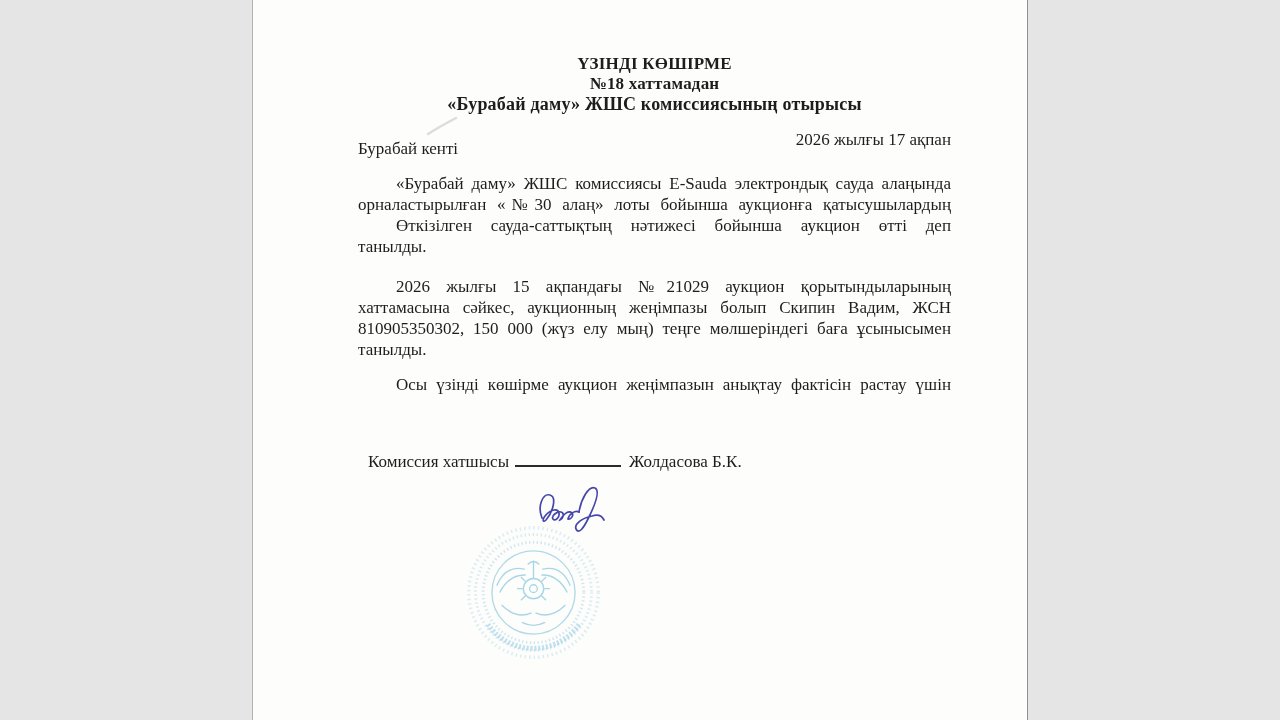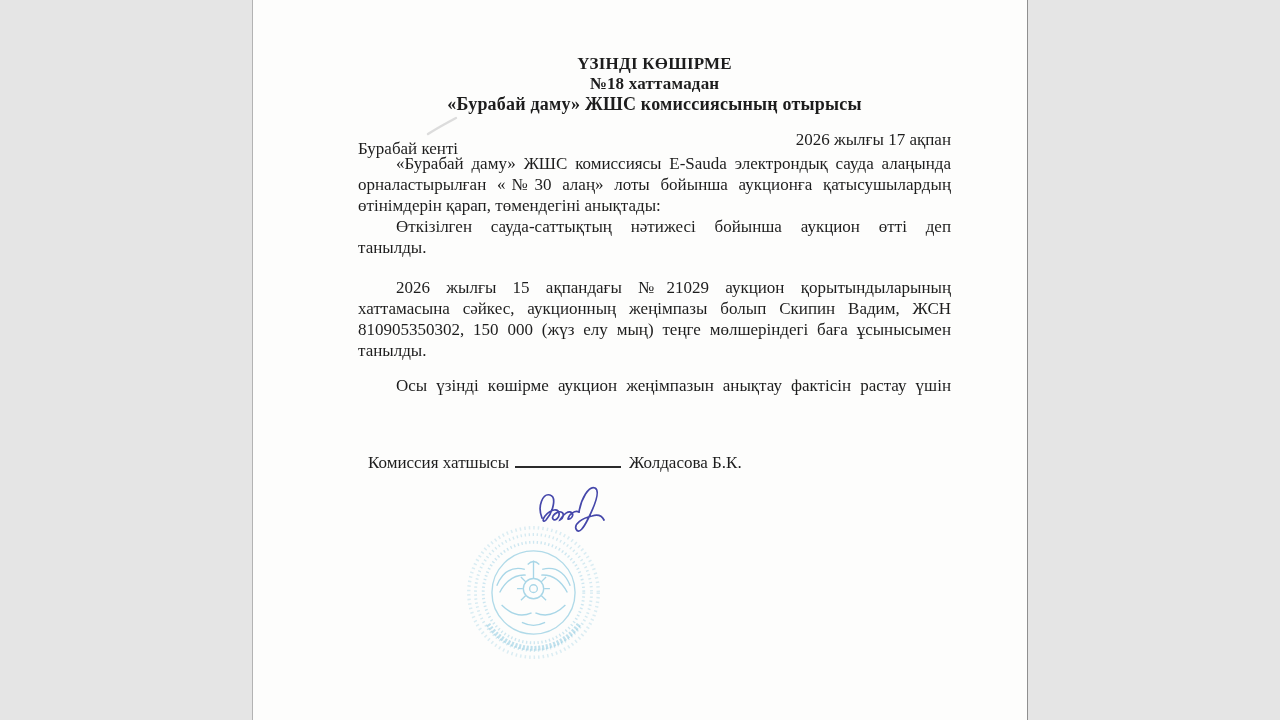--- a/index.html
+++ b/index.html
@@ -22,21 +22,21 @@
   .t1, .t2 { font-weight:bold; font-size:17px; line-height:20px; letter-spacing:.2px; }
   .t3 { font-weight:bold; font-size:18px; line-height:20px; letter-spacing:.2px; }
   .meta-row {
     margin-top:17px; height:22px;
     display:flex; justify-content:space-between; align-items:center;
   }
   .place { position:relative; top:6px; }
   .date  { position:relative; top:-3px;margin-left:34px; }
   .para { margin-top:0; }
   .para.gap-lg { margin-top:19px; }
-  .para.gap-md { }
+  .para.gap-md { margin-top:20px; }
   .para.gap-sm { margin-top:14px; }
   .line { text-align:justify; text-align-last:justify; }
   .line.last { text-align-last:left; }
   .line.first { text-indent:38px; }
   .sig-row { margin-top:54px; padding-left:10px; white-space:nowrap; }
   .sig-line {
     display:inline-block; width:106px; height:16px;
     border-bottom:2px solid #2b2b2b; margin:0 8px 0 6px;
   }
   .stamp { position:absolute; left:208px; top:520px; width:145px; height:145px; }
@@ -57,21 +57,20 @@
       </div>
 
       <div class="meta-row">
         <span class="place">Бурабай кенті</span>
         <span class="date">2026 жылғы 17 ақпан</span>
       </div>
 
       <div class="para gap-md">
         <div class="line first">«Бурабай даму» ЖШС комиссиясы E-Sauda электрондық сауда алаңында</div>
         <div class="line">орналастырылған «№30 алаң» лоты бойынша аукционға қатысушылардың</div>
-        <div class="line last">өтінімдерін қарап, төмендегіні анықтады:</div>
       </div>
 
       <div class="para">
         <div class="line first">Өткізілген сауда-саттықтың нәтижесі бойынша аукцион өтті деп</div>
         <div class="line last">танылды.</div>
       </div>
 
       <div class="para gap-lg">
         <div class="line first">2026 жылғы 15 ақпандағы №21029 аукцион қорытындыларының</div>
         <div class="line">хаттамасына сәйкес, аукционның жеңімпазы болып Скипин Вадим, ЖСН</div>

